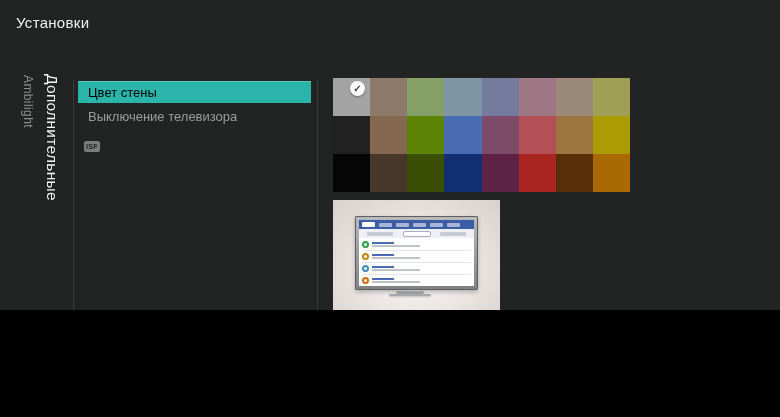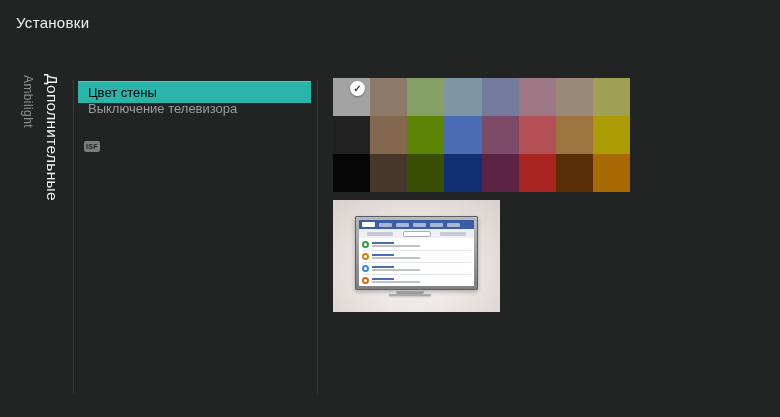--- a/index.html
+++ b/index.html
@@ -1,17 +1,17 @@
 <!DOCTYPE html>
 <html><head>
 <meta charset="utf-8">
 <style>
   html,body{margin:0;padding:0;background:#000;}
   .screen{
-    position:relative;width:780px;height:417px;overflow:hidden;
+    position:relative;width:780px;height:310px;overflow:hidden;
     background:#212423;
     font-family:"Liberation Sans",sans-serif;
     -webkit-font-smoothing:antialiased;
   }
   
   .page-title{
     position:absolute;left:16px;top:14px;
     font-size:15px;color:#eef0ef;letter-spacing:.3px;
   }
   
@@ -25,21 +25,21 @@
   
   .menu-item{
     position:absolute;left:78px;width:233px;height:22px;line-height:22px;
     font-size:13px;padding-left:10px;box-sizing:border-box;white-space:nowrap;
     color:#9c9e9d;cursor:pointer;
   }
   .menu-item.selected{
     top:81px;background:#2bb4aa;color:#000000;
     border-top:1px solid rgba(255,255,255,.22);
   }
-  .menu-item.i2{top:98px;}
+  .menu-item.i2{top:106px;}
   .menu-item.i3{top:135px;color:#616463;padding-left:6px;display:flex;align-items:center;}
   .isf-badge{
     display:inline-block;background:#7c7e7d;color:#1f2120;
     font-size:7px;font-weight:bold;line-height:9px;padding:1px 2px;
     border-radius:2px;margin-right:7px;letter-spacing:.3px;
   }
   
   .palette{position:absolute;left:333px;top:78px;width:297px;height:114px;font-size:0;}
   .swatch{display:inline-block;width:37.125px;height:38px;vertical-align:top;cursor:pointer;}
   .check-circle{

